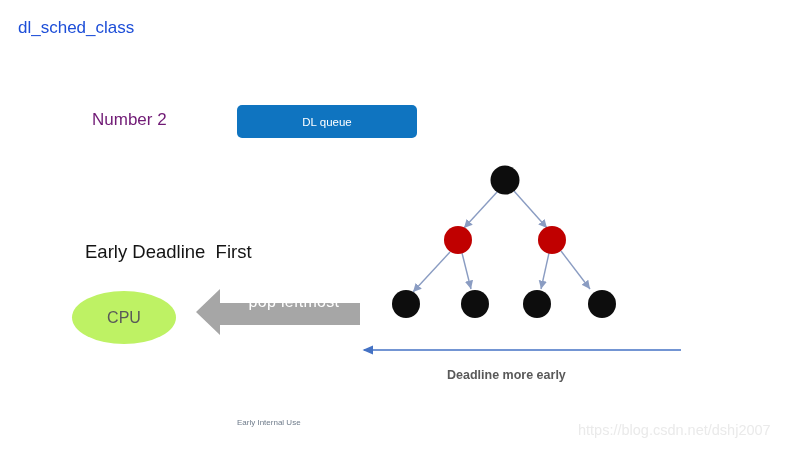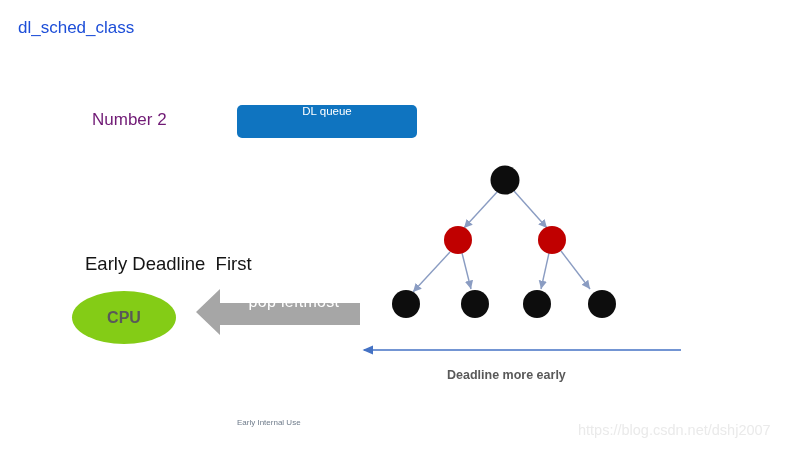--- a/index.html
+++ b/index.html
@@ -23,30 +23,29 @@
   }
   .number-label {
     left: 92px; top: 110px;
     font-size: 17px;
     color: #701a75;
   }
   .dl-queue {
     left: 237px; top: 105px;
     width: 180px; height: 33px;
     border-radius: 5px;
-    display: flex; align-items: flex-start; justify-content: center;
+    display: flex; align-items: center; justify-content: center;
     color: #ffffff;
     font-size: 11.5px;
   }
   .edf-heading {
     left: 85px; top: 241px;
     font-size: 18.5px;
     color: #141414;
     white-space: pre;
-    margin-top: 12px;
   }
   .cpu-ellipse {
     left: 72px; top: 291px;
     width: 104px; height: 53px;
     border-radius: 50%;
     display: flex; align-items: center; justify-content: center;
     font-size: 16px;
     color: #595959;
   }
   .pop-label {
@@ -88,21 +87,21 @@
   <div class="abs title">dl_sched_class</div>
 
   <div class="abs number-label">Number 2</div>
 
   <div class="abs dl-queue" style="background: rgb(15, 116, 192);">
     <span>DL queue</span>
   </div>
 
   <div class="abs edf-heading">Early Deadline  First</div>
 
-  <div class="abs cpu-ellipse" style="background: #84cc16; font-weight: bold;">
+  <div class="abs cpu-ellipse" style="background: #bef264;">
     <span>CPU</span>
   </div>
 
   <svg class="diagram-layer" viewBox="0 0 800 450">
     <defs>
       <marker id="arrow-conn" markerWidth="8" markerHeight="8" refX="6" refY="3" orient="auto">
         <path d="M0,0 L6,3 L0,6 Z" fill="#8a9cc2"></path>
       </marker>
       <marker id="arrow-axis" markerWidth="9" markerHeight="8" refX="6" refY="3" orient="auto">
         <path d="M0,0 L7,3 L0,6 Z" fill="#4472c4"></path>

